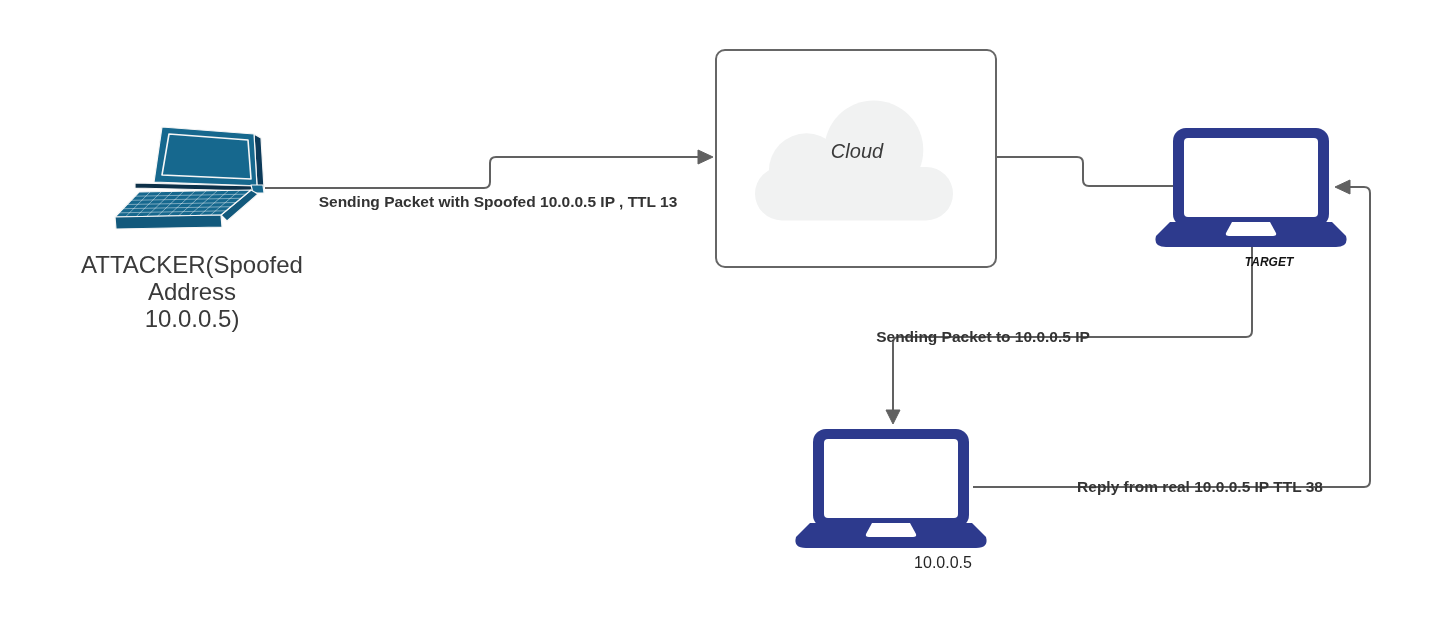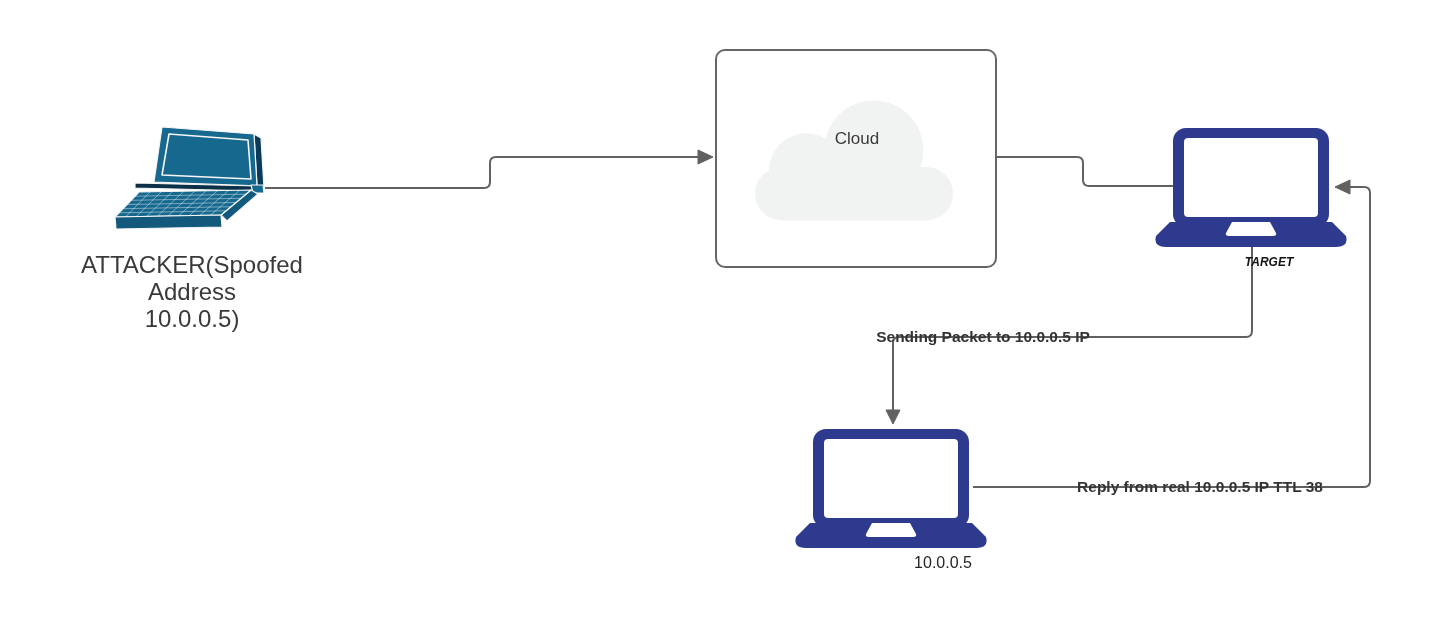--- a/index.html
+++ b/index.html
@@ -21,21 +21,21 @@
     font-size:15.5px;font-weight:700;color:#333333;white-space:nowrap;
   }
   #label-spoofed{left:498px;top:193px;}
   #label-sending{left:983px;top:328px;}
   #label-reply{left:1200px;top:478px;}
   .node-label{
     position:absolute;transform:translateX(-50%);
     text-align:center;color:#3a3a3a;white-space:pre-line;
   }
   #attacker-label{left:192px;top:251px;font-size:24px;line-height:27px;}
-  #cloud-label{left:857px;top:129px;font-size:17px;}
+  #cloud-label{left:857px;top:140px;font-size:20px;font-style:italic;}
   #target-label{left:1253px;top:255px;font-size:12px;font-weight:700;font-style:italic;color:#141414;white-space:nowrap;margin-left:16px;}
   #realhost-label{left:895px;top:554px;font-size:16px;color:#262626;white-space:nowrap;margin-left:48px;}
 </style>
 </head>
 <body>
 
 <div class="canvas">
 
   <svg id="connectors" width="1449" height="622" viewBox="0 0 1449 622">
 
@@ -98,16 +98,17 @@
   <div class="node-label" id="target-label">TARGET</div>
 
   <svg class="abs" style="left:793px;top:428px;" width="196" height="122" viewBox="0 0 196 122">
     <rect x="20" y="1" width="156" height="99" rx="13" fill="#2D3A8D"></rect>
     <rect x="31" y="11" width="134" height="79" rx="4" fill="#ffffff"></rect>
     <path d="M17,95 L179,95 L193,109 Q196,120 183,120 L13,120 Q0,120 3,109 Z" fill="#2D3A8D"></path>
     <path d="M79,95 L117,95 L123,106 Q124,109 120,109 L76,109 Q72,109 73,106 Z" fill="#ffffff"></path>
   </svg>
   <div class="node-label" id="realhost-label">10.0.0.5</div>
 
+  <div class="edge-label" id="label-spoofed">Sending Packet with Spoofed 10.0.0.5 IP , TTL 13</div>
   <div class="edge-label" id="label-sending">Sending Packet to 10.0.0.5 IP</div>
   <div class="edge-label" id="label-reply">Reply from real 10.0.0.5 IP TTL 38</div>
 
 </div>
 
 </body></html>

